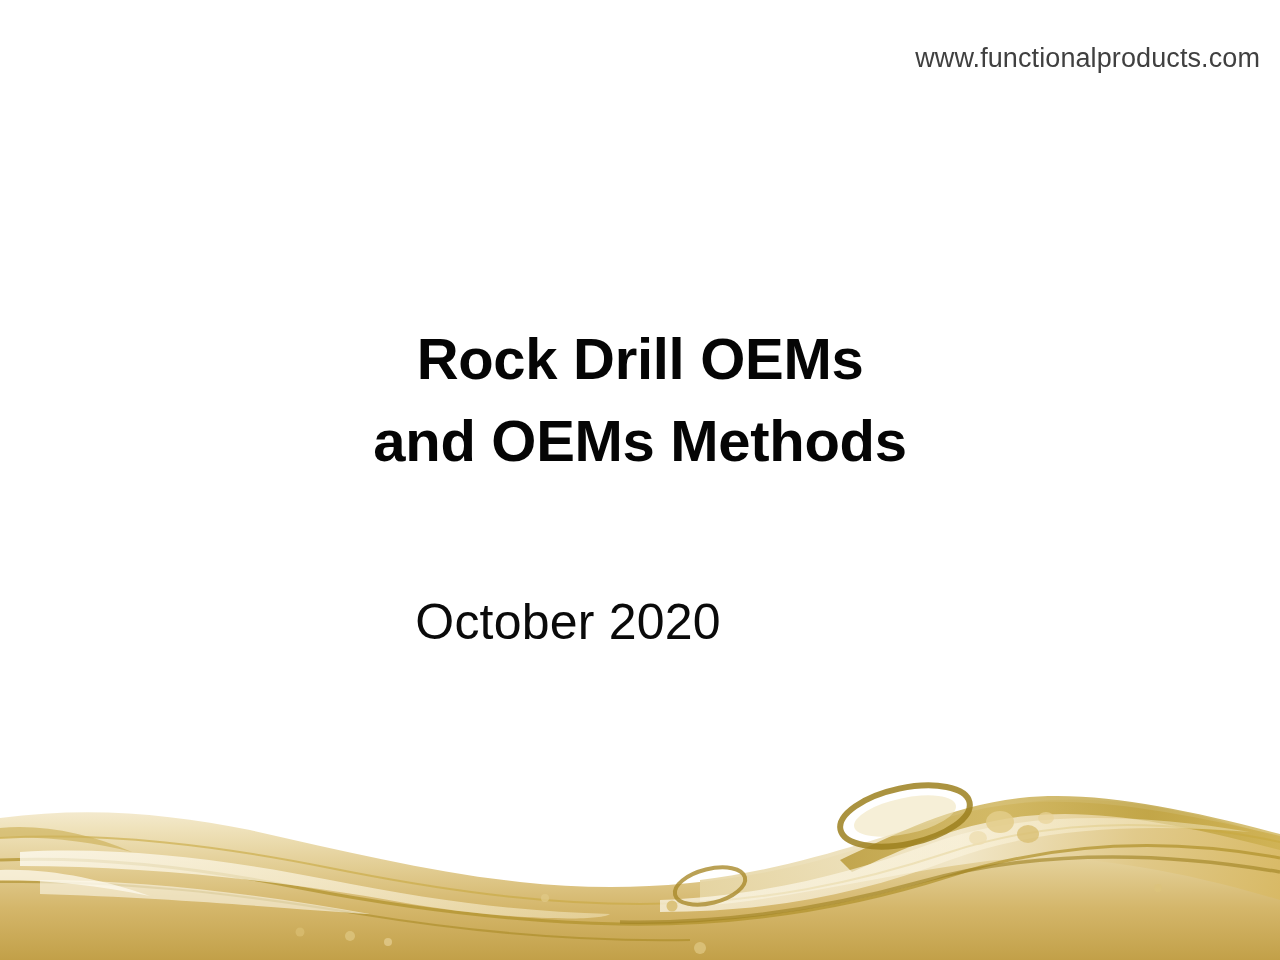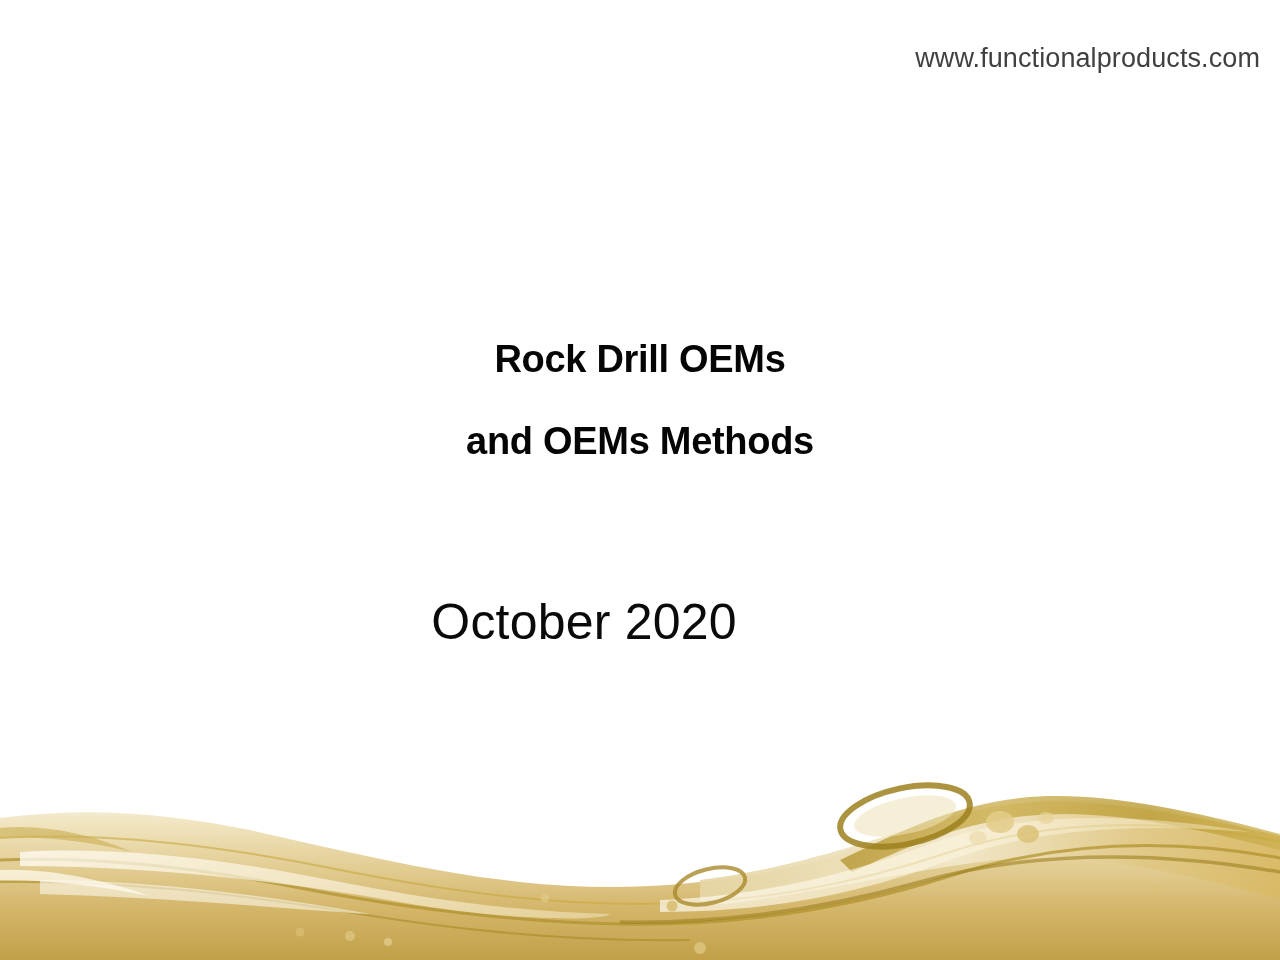--- a/index.html
+++ b/index.html
@@ -80,29 +80,29 @@
   
   #title-block {
     position: absolute;
     left: 0;
     top: 318px;
     width: 1280px;
     text-align: center;
   }
   #title-block .title-line {
     font-weight: bold;
-    font-size: 38px;
+    font-size: 58px;
     line-height: 82px;
     color: #050505;
     letter-spacing: -0.3px;
     white-space: nowrap;
   }
   #subtitle {
     position: absolute;
-    left: 16px;
+    left: 0;
     top: 590px;
     width: 1136px;
     text-align: center;
     font-size: 50px;
     line-height: 64px;
     font-weight: normal;
     color: #0a0a0a;
     letter-spacing: 0.2px;
     white-space: nowrap;
   }

